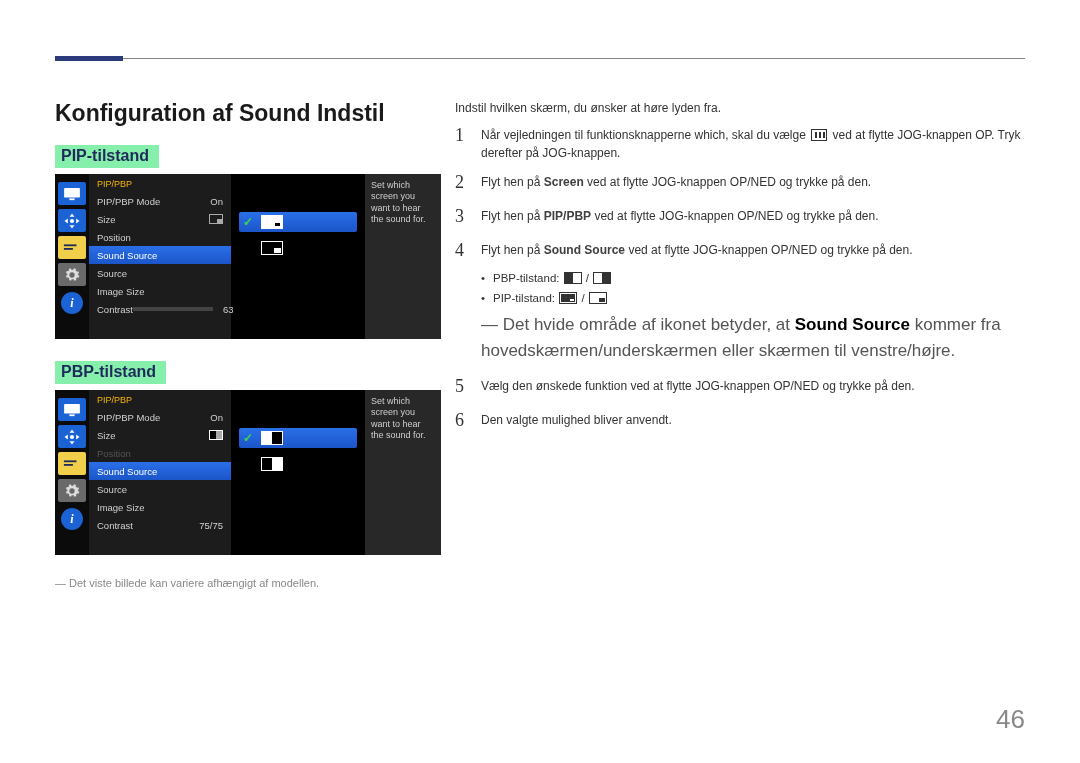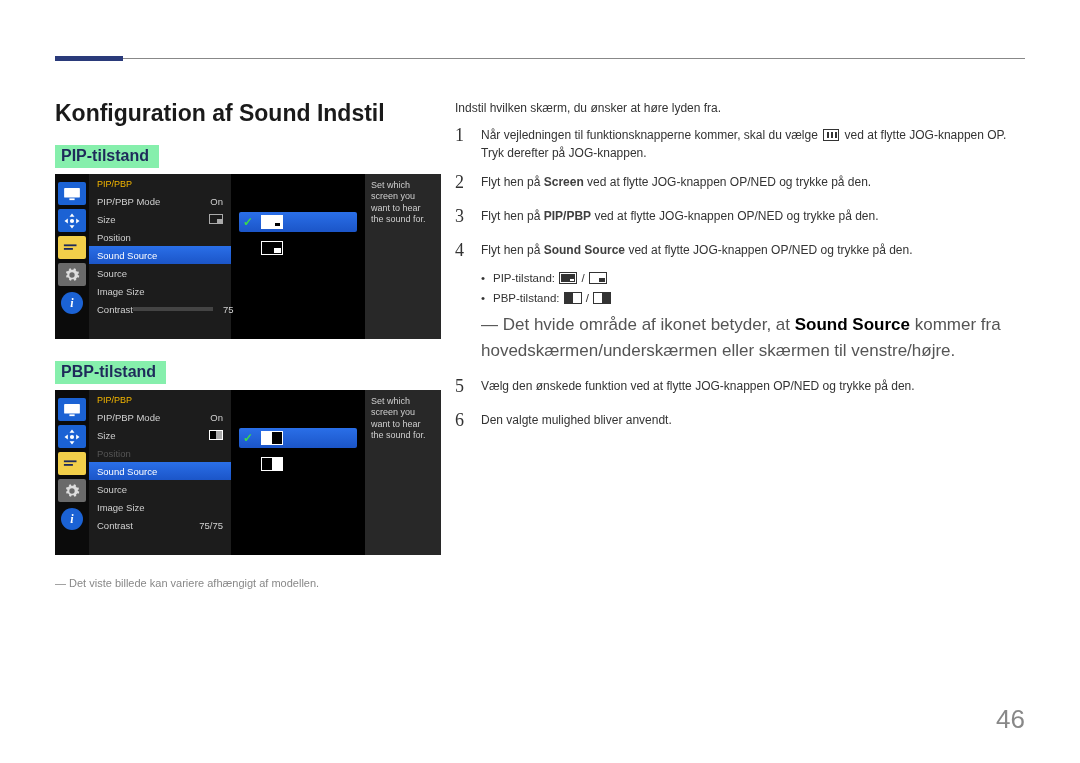--- a/index.html
+++ b/index.html
@@ -252,21 +252,21 @@
       <div class="menu-item">
           <span>Source</span>
         </div>
       <div class="menu-item">
           <span>Image Size</span>
         </div>
       <div class="menu-item">
           <span>Contrast</span>
           <span style="display:flex;align-items:center;gap:4px;">
             <span class="slider-track"><span class="slider-fill" style="width:75%"></span></span>
-            <span>75</span>
+            <span>63</span>
           </span>
         </div>
     </div>
     <div class="osd-preview">
       <div class="preview-sel">
         <div class="preview-row sel">
             <span class="check">✓</span>
             <span class="ssicon">
               <span class="main"></span>
               <span class="sub"></span>
@@ -368,21 +368,21 @@
 
   <div class="note">Det viste billede kan variere afhængigt af modellen.</div>
 </div>
 
 <div class="right-col">
   <div class="intro">Indstil hvilken skærm, du ønsker at høre lyden fra.</div>
 
   <div class="step">
     <div class="step-num">1</div>
     <div class="step-body">
-      <span>Når vejledningen til funktionsknapperne kommer, skal du vælge </span><span class="inline-icon iii"><span style="left:3px"></span><span style="left:7px"></span><span style="left:11px"></span></span><span> ved at flytte JOG-knappen OP. Tryk derefter på JOG-knappen.</span>
+      <span>Når vejledningen til funktionsknapperne which, skal du vælge </span><span class="inline-icon iii"><span style="left:3px"></span><span style="left:7px"></span><span style="left:11px"></span></span><span> ved at flytte JOG-knappen OP. Tryk derefter på JOG-knappen.</span>
     </div>
   </div>
 
   <div class="step">
     <div class="step-num">2</div>
     <div class="step-body">
       <span>Flyt hen på </span><span class="orange">Screen</span><span> ved at flytte JOG-knappen OP/NED og trykke på den.</span>
     </div>
   </div>
 
@@ -394,28 +394,28 @@
   </div>
 
   <div class="step">
     <div class="step-num">4</div>
     <div class="step-body">
       <span>Flyt hen på </span><span class="orange">Sound Source</span><span> ved at flytte JOG-knappen OP/NED og trykke på den.</span>
     </div>
   </div>
 
   <ul class="sub-bullets">
+    <li><span>PBP-tilstand: </span>
+      <span class="sicon half"><span class="l"></span><span class="r"></span></span> /
+      <span class="sicon half2"><span class="l"></span><span class="r"></span></span>
+    </li>
     <li><span>PIP-tilstand: </span>
       <span class="sicon"><span class="m"></span><span class="s"></span></span> /
       <span class="sicon inv"><span class="m"></span><span class="s"></span></span>
     </li>
-    <li><span>PBP-tilstand: </span>
-      <span class="sicon half"><span class="l"></span><span class="r"></span></span> /
-      <span class="sicon half2"><span class="l"></span><span class="r"></span></span>
-    </li>
   </ul>
 
   <div class="longdash-note">
     <span>Det hvide område af ikonet betyder, at </span><span class="bold">Sound Source</span><span> kommer fra hovedskærmen/underskærmen eller skærmen til venstre/højre.</span>
   </div>
 
   <div class="step">
     <div class="step-num">5</div>
     <div class="step-body">Vælg den ønskede funktion ved at flytte JOG-knappen OP/NED og trykke på den.</div>
   </div>

